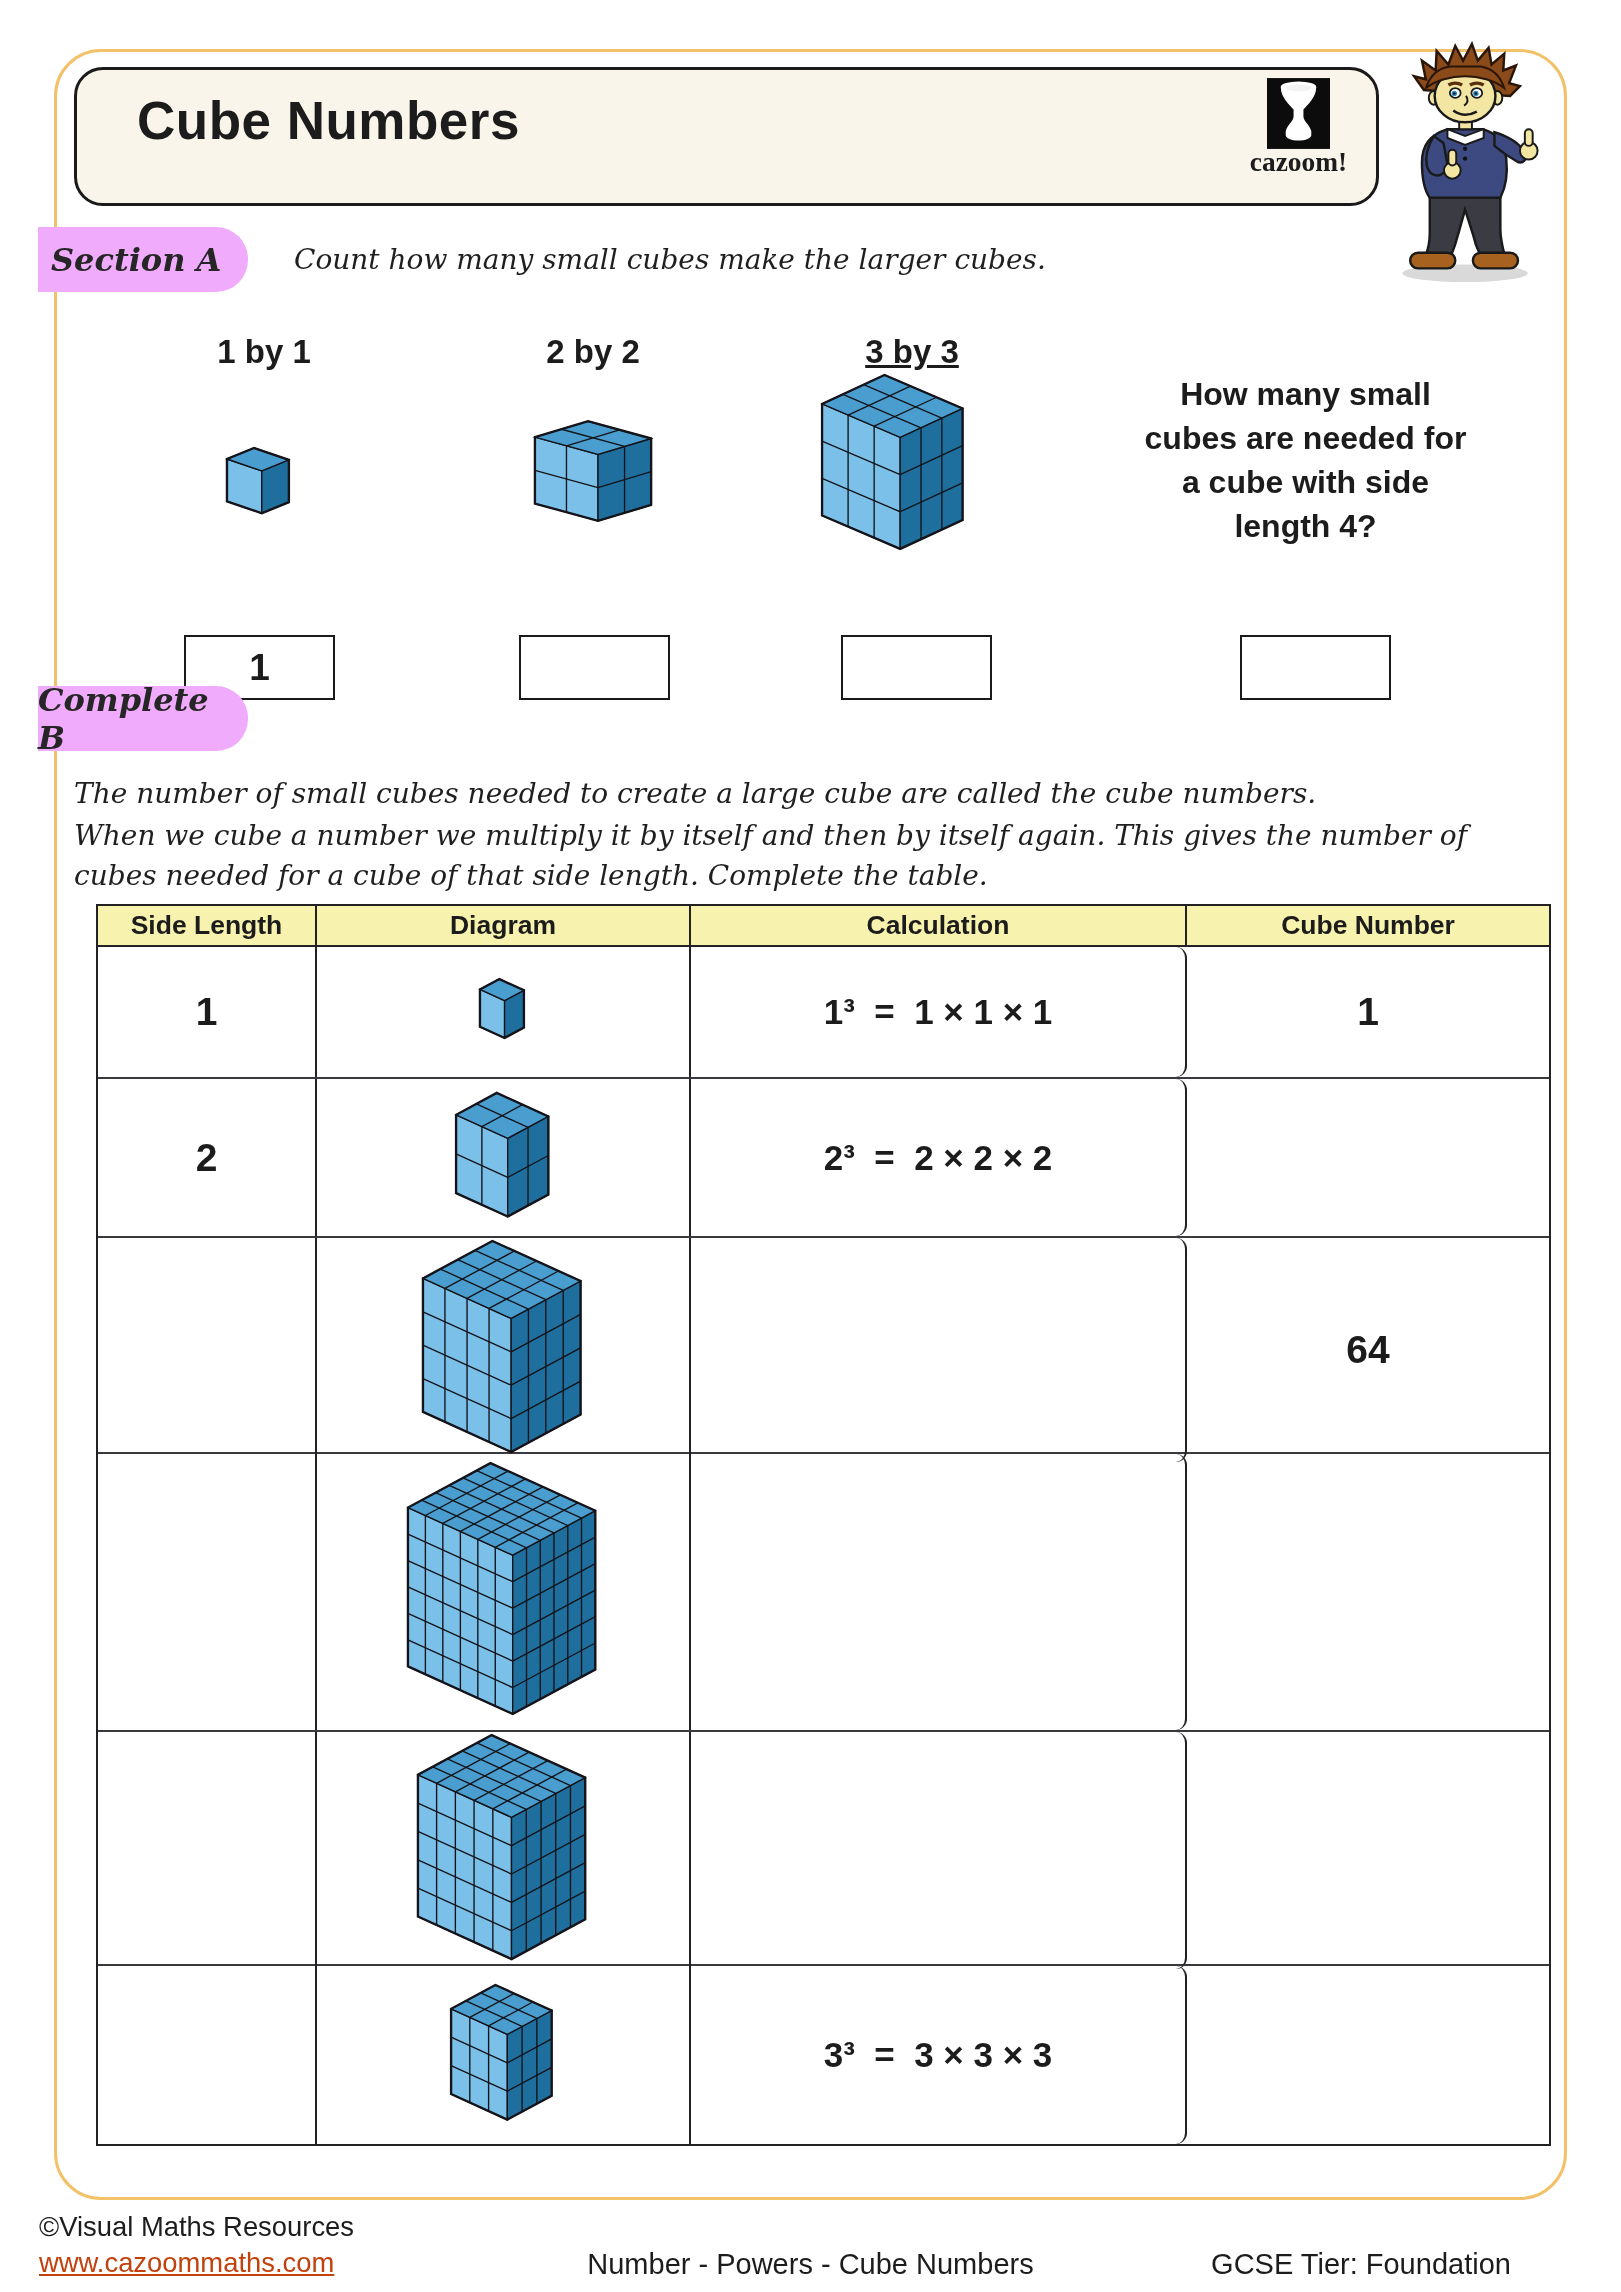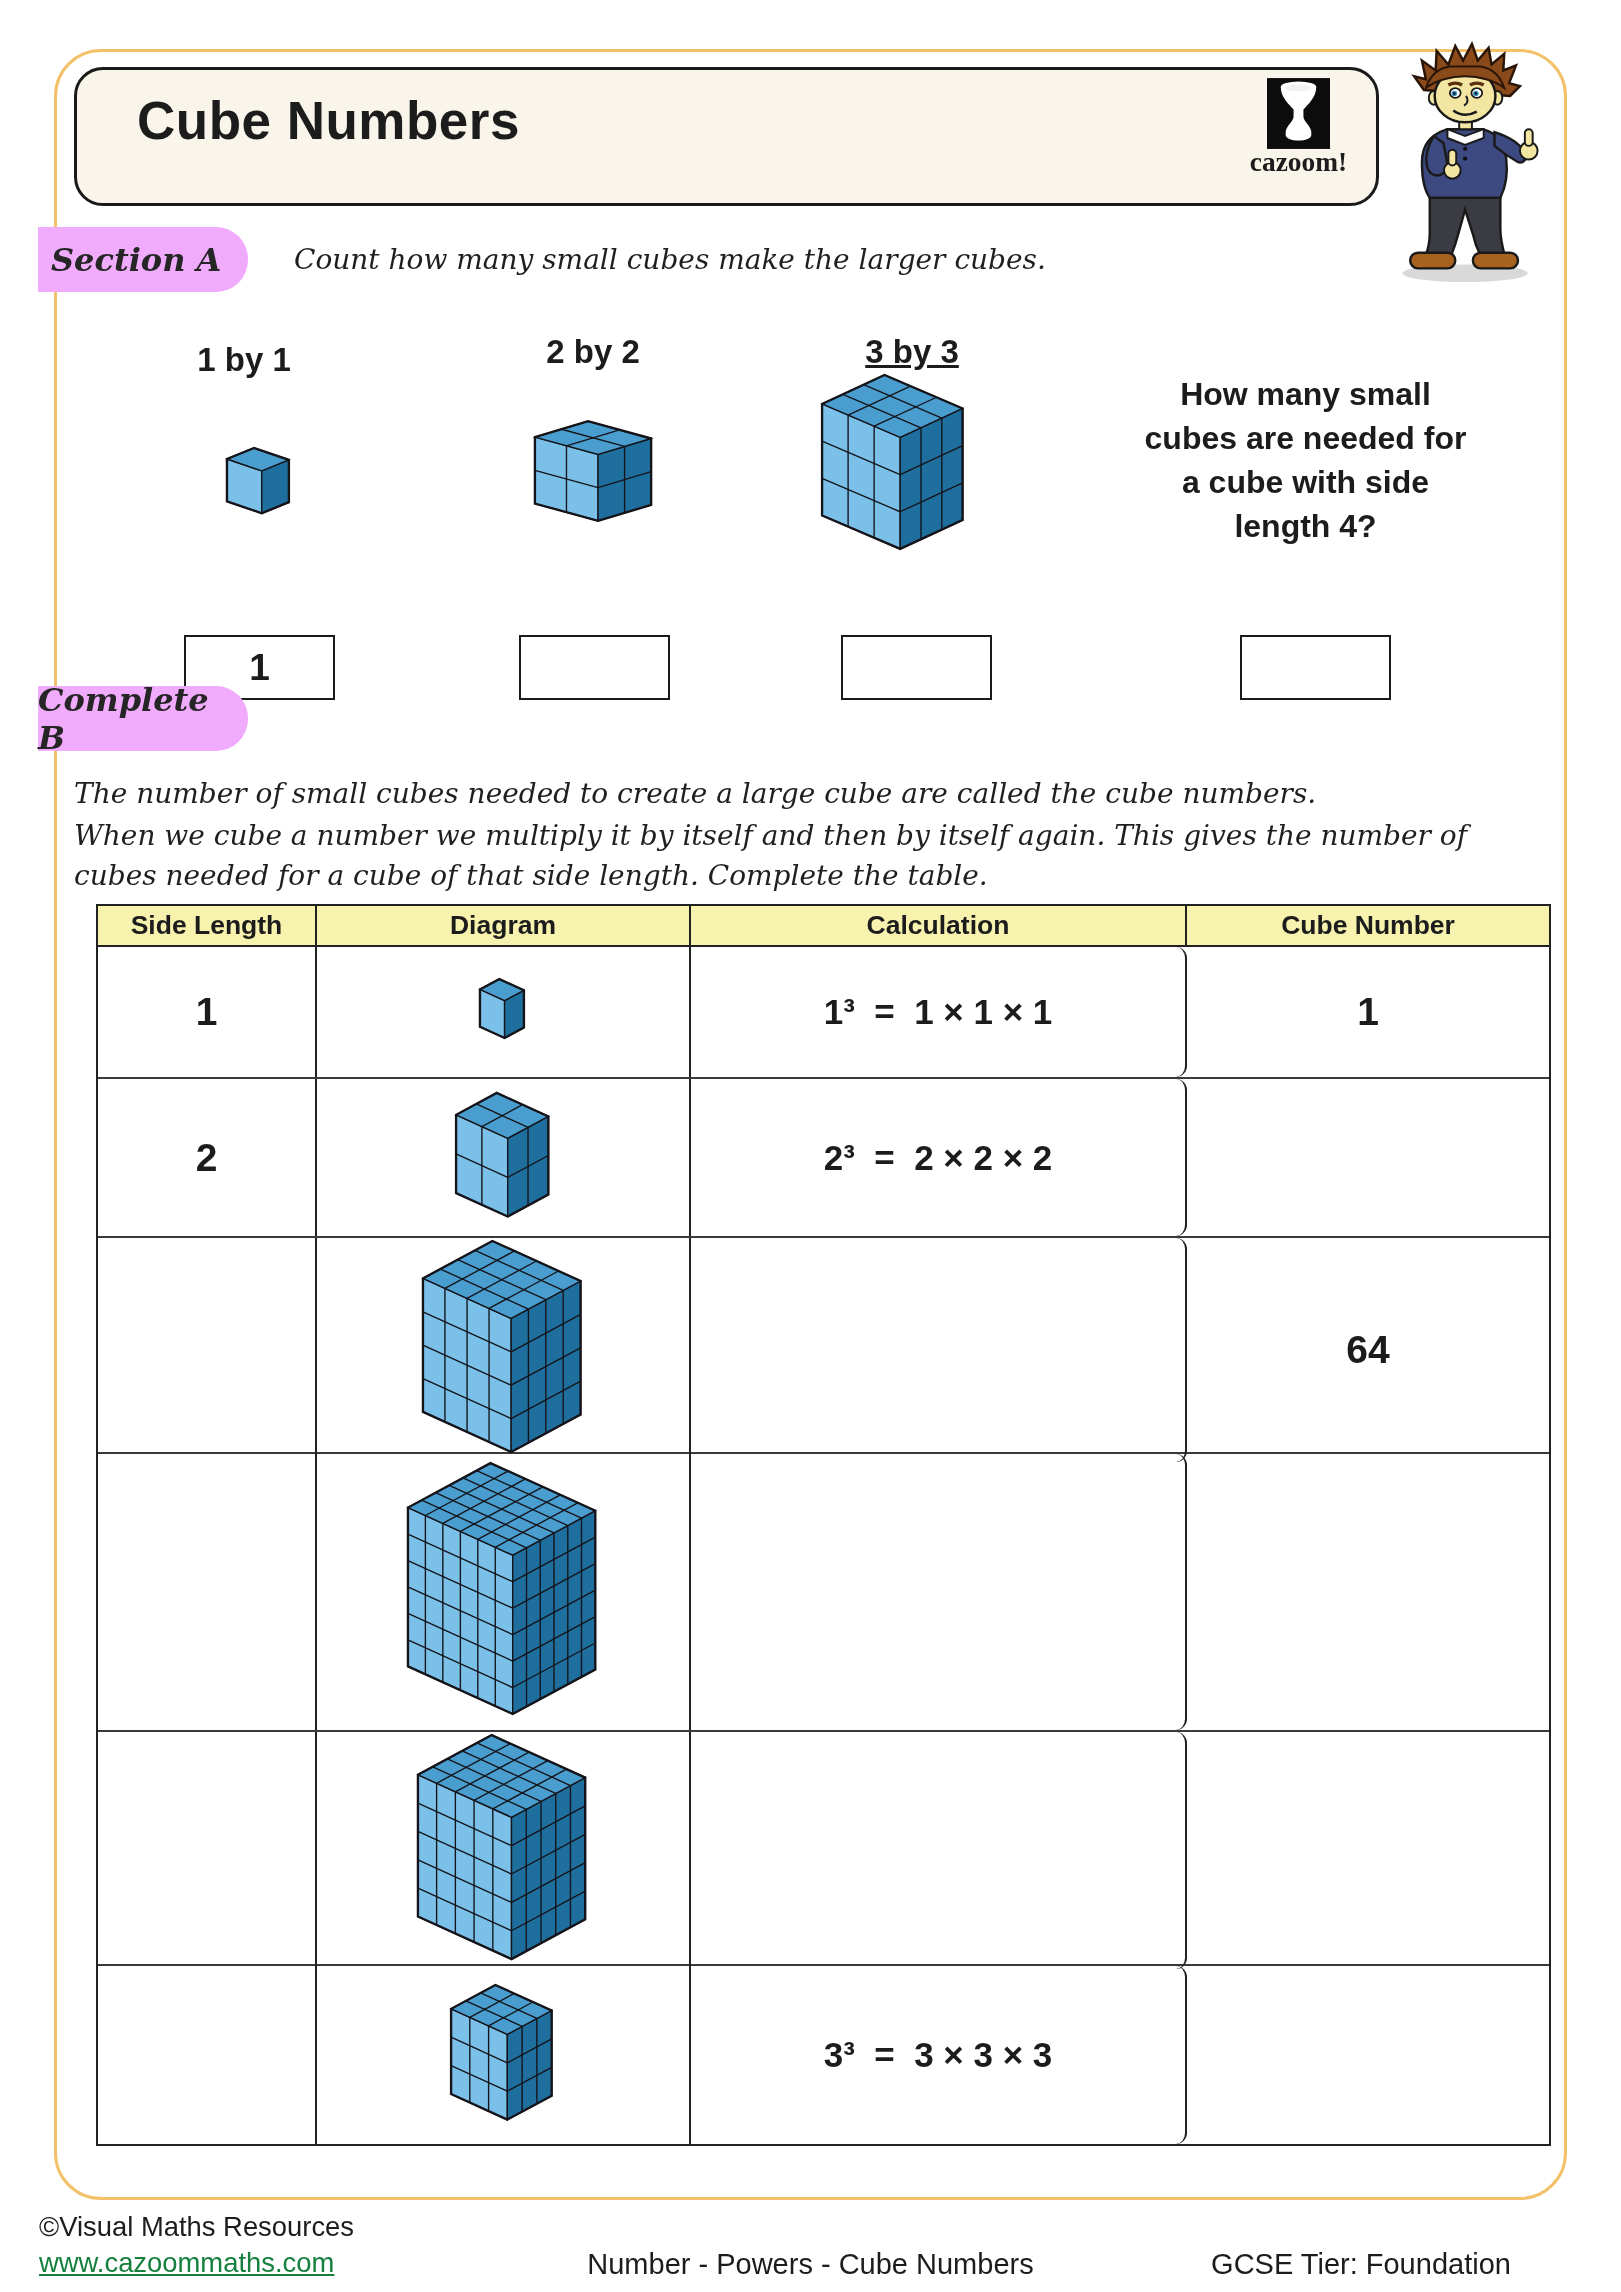--- a/index.html
+++ b/index.html
@@ -23,21 +23,21 @@
   #cube-table{left:96px;top:904px;width:1451px;border:2.9px solid #222;background:#fff;}
   .trow{display:grid;grid-template-columns:219px 374px 496px 362px;border-bottom:2.9px solid #3a3a3e;}
   .trow:last-child{border-bottom:none;}
   .trow.head{border-bottom:2.9px solid #222;}
   .cell{display:flex;align-items:center;justify-content:center;border-right:2px solid #222;box-sizing:border-box;}
   .cell:last-child{border-right:none;}
   .head .cell{background:#f7f2ae;height:39px;font-weight:bold;font-size:26.5px;}
   .num{font-size:39px;font-weight:bold;}
   .calc{font-size:35px;font-weight:bold;white-space:pre;border-radius:11px;}
   #footer-copy{left:39px;top:2211px;font-size:27.4px;}
-  #footer-link{left:39px;top:2247px;font-size:27.4px;color:#15803d;text-decoration:underline;}
+  #footer-link{left:39px;top:2247px;font-size:27.4px;color:#c2410c;text-decoration:underline;}
   #footer-topic{left:394px;top:2248px;width:833px;text-align:center;font-size:29px;}
   #footer-tier{left:1155px;top:2248px;width:412px;text-align:center;font-size:29px;}
 </style>
 </head>
 <body>
 
 <div id="canvas">
 
   <div id="page-border" class="abs"></div>
 
@@ -85,21 +85,21 @@
       <circle cx="113" cy="53.5" r="1.3" fill="#111"></circle>
     <path d="M103,56 Q107,62 101,66" fill="none" stroke="#1a1a1a" stroke-width="2"></path>
     <path d="M90,71 Q101,79 114,72" fill="none" stroke="#1a1a1a" stroke-width="2.6"></path>
   </svg>
 
   <div class="pill abs" style="top:227px;">
     <span>Section A</span>
   </div>
   <div class="serif-it abs" style="left:294px;top:243px;">Count how many small cubes make the larger cubes.</div>
 
-  <div class="cube-label abs" style="left:136px;top:333px;margin-top:8px;">1 by 1</div>
+  <div class="cube-label abs" style="left:156px;top:333px;">1 by 1</div>
   <div class="cube-label abs" style="left:485px;top:333px;">2 by 2</div>
   <div class="cube-label abs" style="left:804px;top:333px;text-decoration:underline;">3 by 3</div>
 
   <div class="abs" id="acube0" style="left:224px;top:445px;"><svg width="71" height="74" viewBox="0 0 72 75">
         <polygon points="3.0,57.2 38.3,69.2 38.3,26.2 3.0,14.2" fill="#7bc0e8" stroke="#14141a" stroke-width="1.4"></polygon>
         <polygon points="38.3,69.2 38.3,26.2 65.8,15.0 65.8,58.0" fill="#1f6f9e" stroke="#14141a" stroke-width="1.4"></polygon>
         <polygon points="3.0,14.2 38.3,26.2 65.8,15.0 30.5,3.0" fill="#4a9ecf" stroke="#14141a" stroke-width="1.4"></polygon>
         <polygon points="3.0,57.2 38.3,69.2 65.8,58.0 65.8,15.0 30.5,3.0 3.0,14.2" fill="none" stroke="#14141a" stroke-width="2.4"></polygon>
       </svg></div>
   <div class="abs" id="acube1" style="left:532px;top:418px;"><svg width="125" height="109" viewBox="0 0 128 111">

